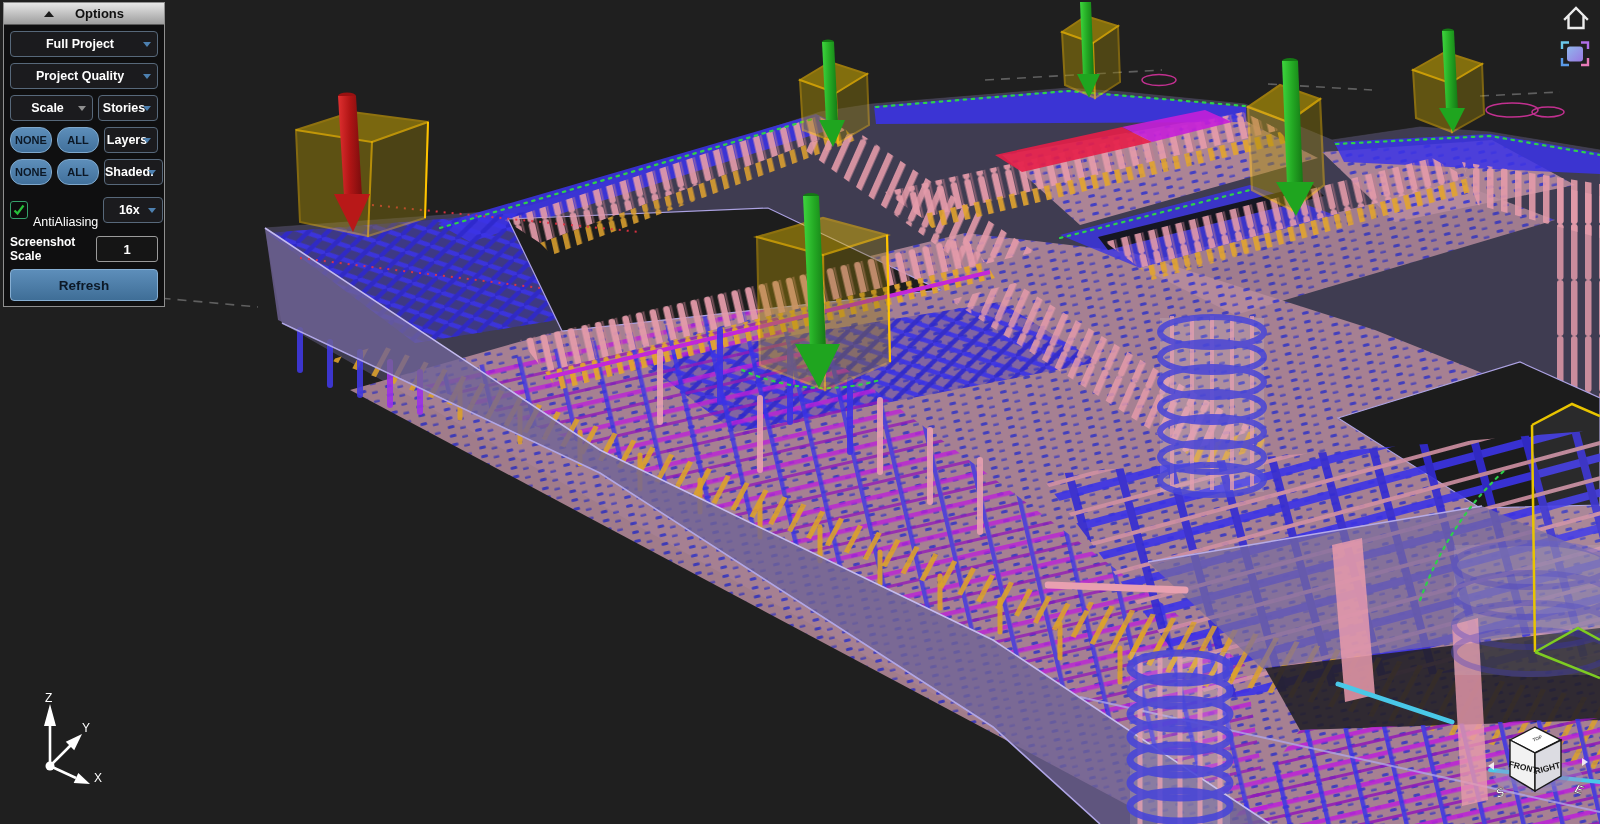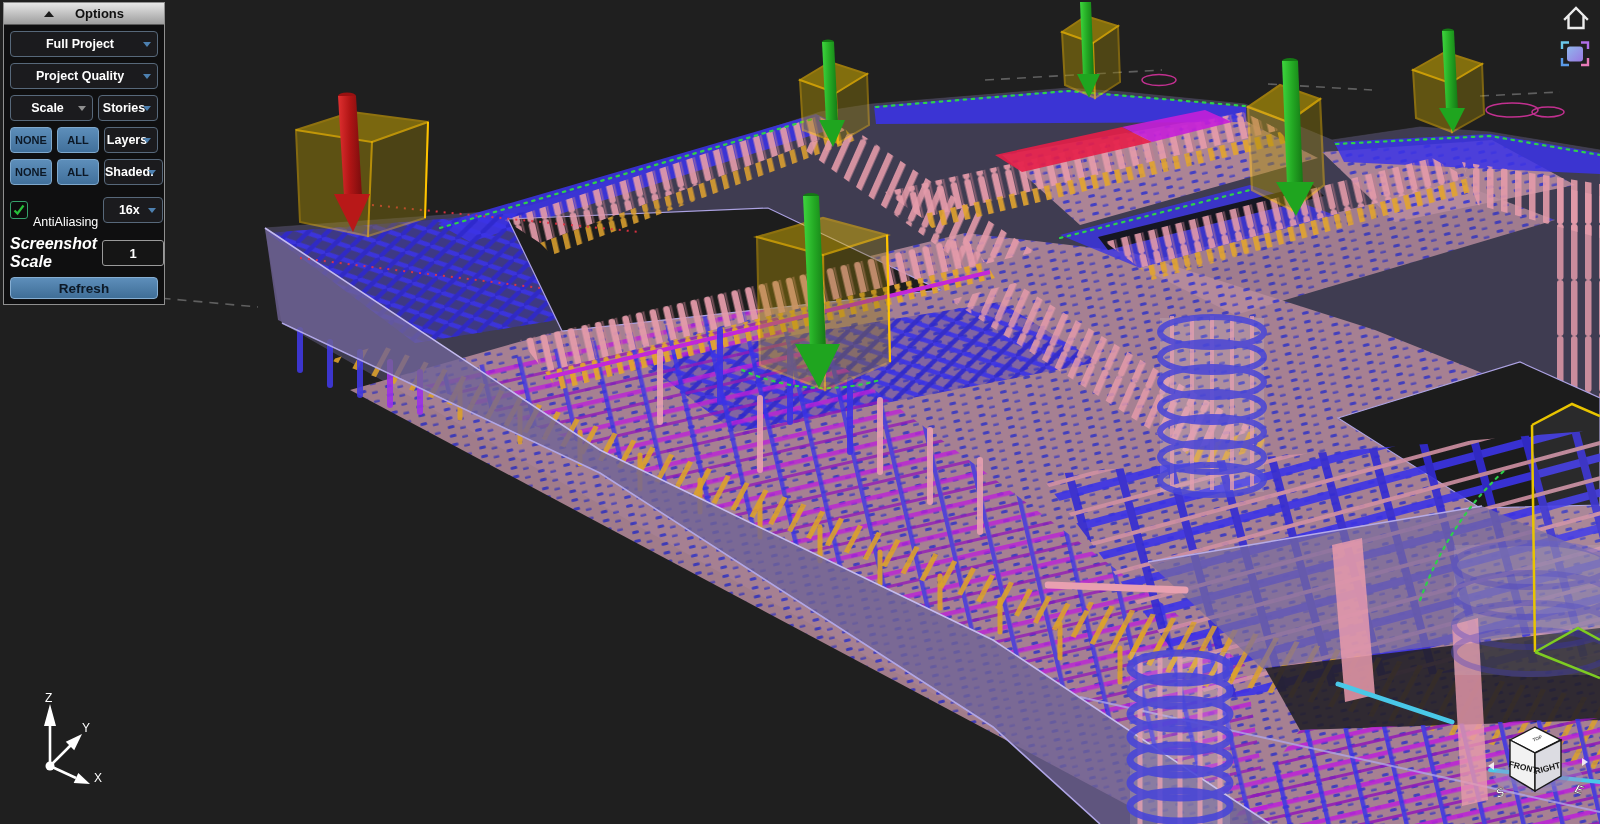--- a/index.html
+++ b/index.html
@@ -19,30 +19,30 @@
   .dd{position:relative;height:24px;background:#1b1b1e;border:1px solid #57687a;
       border-radius:4px;color:#fff;font-weight:bold;font-size:12.5px;
       display:flex;align-items:center;justify-content:center;flex:1;cursor:pointer;}
   .dd span{padding-right:8px;}
   .dd.w58{flex:0 0 58px;}
   .arr{position:absolute;right:6px;top:50%;margin-top:-2px;width:0;height:0;
        border-left:4.5px solid transparent;border-right:4.5px solid transparent;
        border-top:5px solid #4d80b0;}
   .arr.gray{border-top-color:#8f8f8f;}
   .btn-small{flex:0 0 40px;height:24px;background:linear-gradient(#5d8eba,#41709b);
-       border:1px solid #7fa8cc;border-radius:4px;color:#0c1826;font-weight:bold;
+       border:1px solid #7fa8cc;border-radius:12px;color:#0c1826;font-weight:bold;
        font-size:11px;display:flex;align-items:center;justify-content:center;cursor:pointer;}
   .cb{flex:0 0 16px;width:16px;height:16px;border:1px solid #35a06a;background:#0c0c0c;
       border-radius:3px;display:flex;align-items:center;justify-content:center;cursor:pointer;}
   .cb-label{color:#fff;font-size:12.5px;flex:1;margin-top:24px;}
-  .scale-label{color:#fff;font-size:16px;font-weight:bold;flex:1;font-style:italic;}
+  .scale-label{color:#fff;font-size:12px;font-weight:bold;flex:1;}
   .scale-input{flex:0 0 56px;width:56px;height:22px;background:#151515;border:1px solid #9a9a9a;
       border-radius:3px;color:#fff;font-weight:bold;font-size:13px;text-align:center;
       font-family:"Liberation Sans",sans-serif;}
-  .refresh{flex:1;height:22px;background:linear-gradient(#5d8eba,#3f6e97);
+  .refresh{flex:1;height:32px;background:linear-gradient(#5d8eba,#3f6e97);
       border:1px solid #86aed2;border-radius:4px;color:#0c1826;font-weight:bold;
       font-size:13.5px;font-family:"Liberation Sans",sans-serif;cursor:pointer;}
 
   .corner-icon{position:absolute;z-index:30;cursor:pointer;}
   #homeIcon{left:1561px;top:4px;}
   #selIcon{left:1558px;top:39px;}
   #axisGizmo{position:absolute;left:18px;top:692px;z-index:25;}
   #viewCube{position:absolute;left:1478px;top:710px;z-index:25;cursor:pointer;}
 </style>
 </head>

